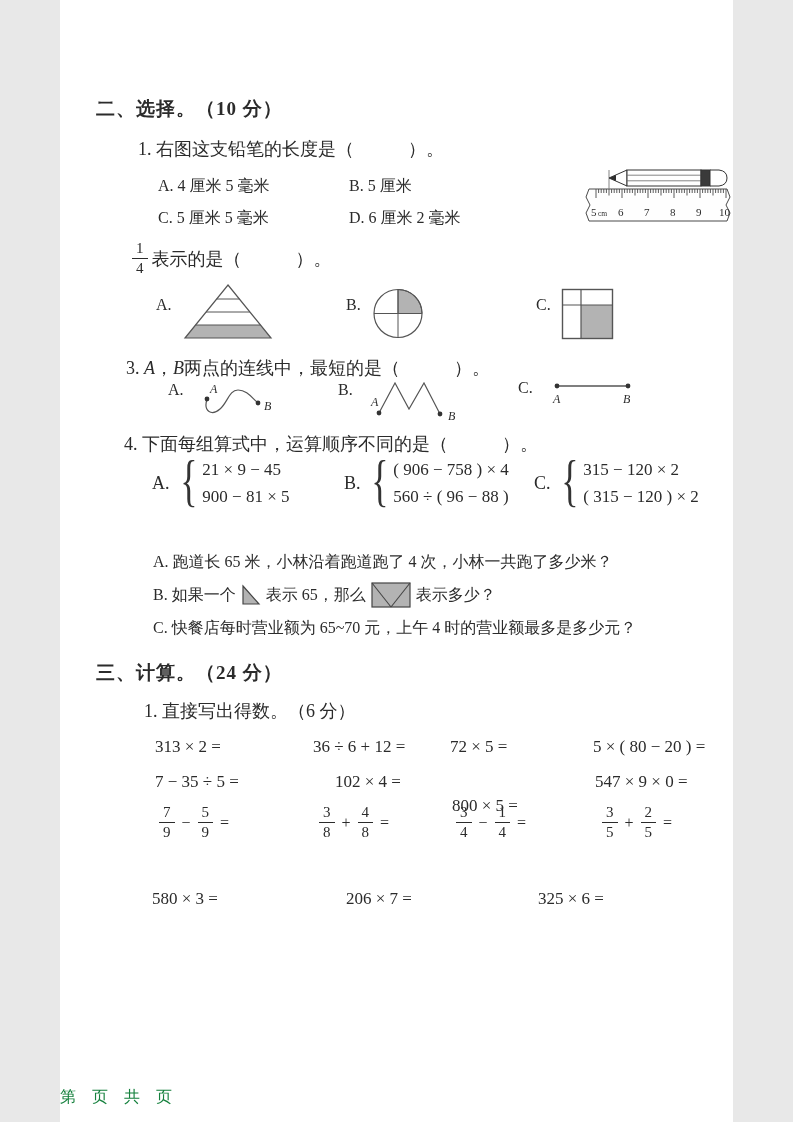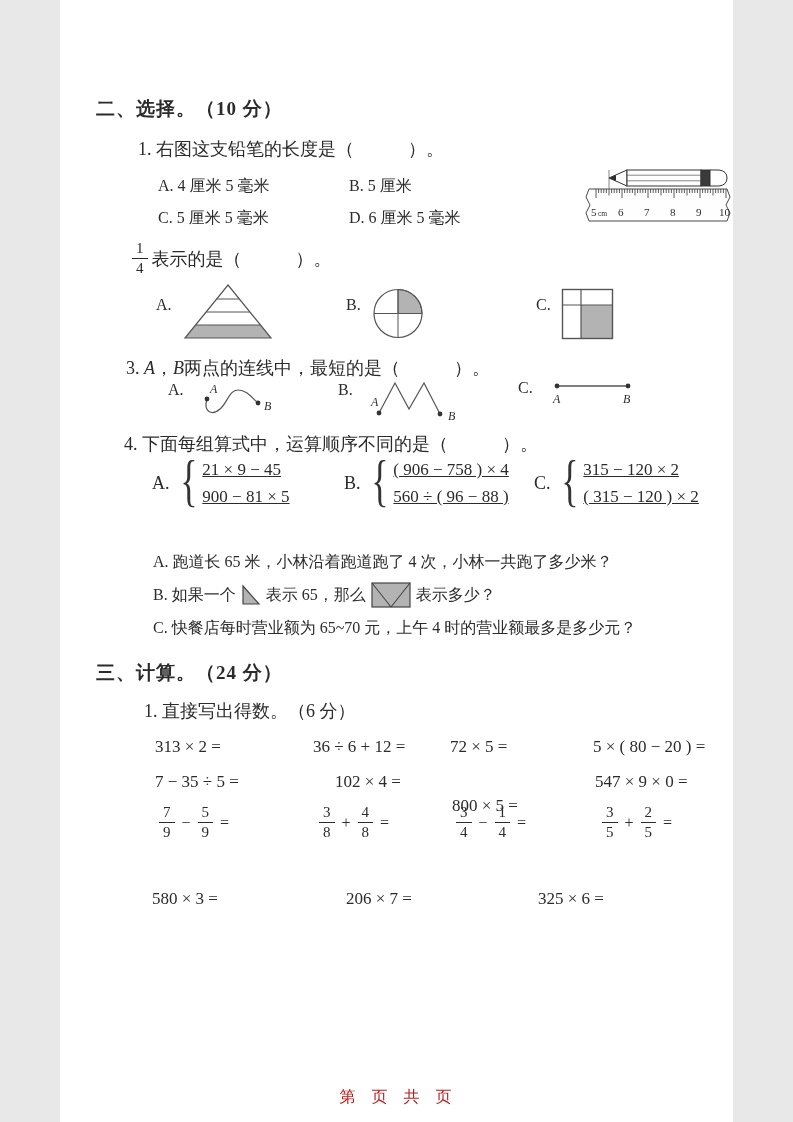--- a/index.html
+++ b/index.html
@@ -13,40 +13,40 @@
   .opt{font-size:16px;}
   .fx{display:flex;align-items:center;}
   .it{font-style:italic;font-family:"Liberation Serif",serif;}
   .frac{display:inline-flex;flex-direction:column;align-items:center;font-size:15px;line-height:1.15;margin:0 4px;vertical-align:middle;}
   .frac .fn{padding:0 4px 1px;border-bottom:1.3px solid #2b2b2b;display:block;}
   .frac .fd{padding:1px 4px 0;display:block;}
   .eqgroup{position:absolute;display:flex;align-items:center;}
   .opt-lbl{font-size:18px;margin-right:5px;}
   .brace{font-size:58px;font-weight:300;line-height:1;color:#333;transform:scaleX(.62);margin:0 0 4px 0;}
   .eqcol{display:flex;flex-direction:column;}
-  .eqline{font-size:17px;line-height:27px;white-space:nowrap;text-decoration:underline;}
+  .eqline{font-size:17px;line-height:27px;white-space:nowrap;}
   .calc{position:absolute;font-size:17px;white-space:nowrap;}
   .fcell{position:absolute;display:flex;align-items:center;font-size:16px;}
   .fcell .op{margin:0 3px;}
-  .footer{position:absolute;left:0;right:2px;text-align:center;font-family:"Liberation Sans","DejaVu Sans",sans-serif;font-size:16px;color:#b91c1c;}
+  .footer{position:absolute;left:0;right:2px;text-align:left;font-family:"Liberation Sans","DejaVu Sans",sans-serif;font-size:16px;color:#15803d;}
   svg{display:block;}
   .icon-inline{margin:0 5px;}
 </style>
 </head>
 <body>
 
 <div id="page">
 
   <div class="abs sec-title" style="left:36px;top:96px">二、选择。（10 分）</div>
 
   <div class="abs stem" style="left:78px;top:137px">1. 右图这支铅笔的长度是（　　　）。</div>
   <div class="abs opt" style="left:98px;top:176px">A. 4 厘米 5 毫米</div>
   <div class="abs opt" style="left:289px;top:176px">B. 5 厘米</div>
   <div class="abs opt" style="left:98px;top:208px">C. 5 厘米 5 毫米</div>
-  <div class="abs opt" style="left:289px;top:208px">D. 6 厘米 5 毫米</div>
+  <div class="abs opt" style="left:289px;top:208px">D. 6 厘米 2 毫米</div>
 
   <svg class="abs" style="left:524px;top:165px" width="152" height="64" viewBox="0 0 152 64">
     <path d="M5,24 H143 l3,8 l-4,8 l4,8 l-3,8 H5 l-3,-8 l4,-8 l-4,-8 l3,-8 Z" fill="#fefefe" stroke="#4a4a4a" stroke-width="1"></path>
     <g id="ruler-ticks">
         <line x1="12" x2="12" y1="24" y2="33" stroke="#4a4a4a" stroke-width="0.9"></line>
         <line x1="14.6" x2="14.6" y1="24" y2="28" stroke="#4a4a4a" stroke-width="0.9"></line>
         <line x1="17.2" x2="17.2" y1="24" y2="28" stroke="#4a4a4a" stroke-width="0.9"></line>
         <line x1="19.8" x2="19.8" y1="24" y2="28" stroke="#4a4a4a" stroke-width="0.9"></line>
         <line x1="22.4" x2="22.4" y1="24" y2="28" stroke="#4a4a4a" stroke-width="0.9"></line>
         <line x1="25" x2="25" y1="24" y2="30.5" stroke="#4a4a4a" stroke-width="0.9"></line>

